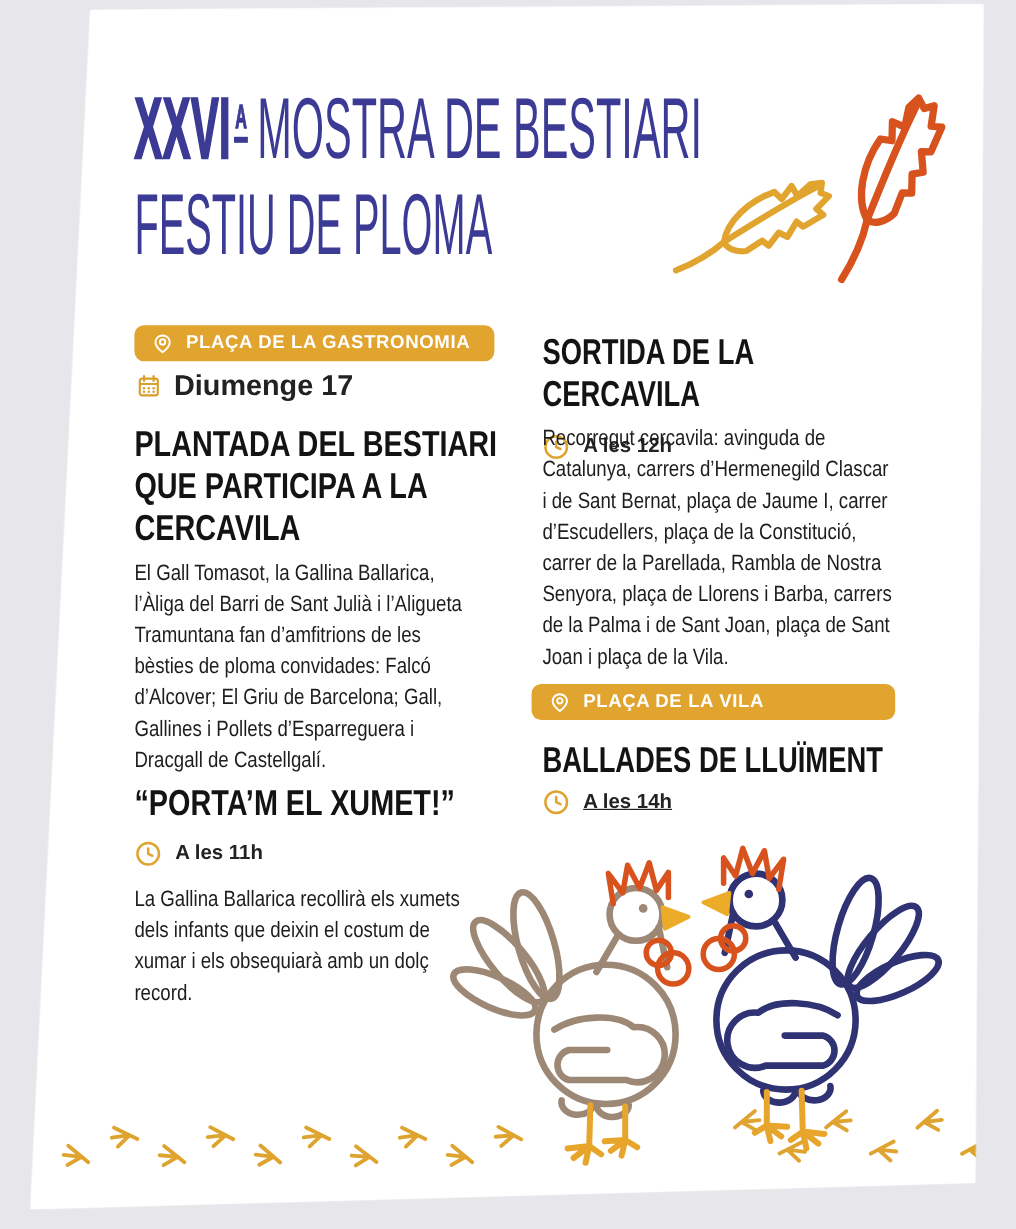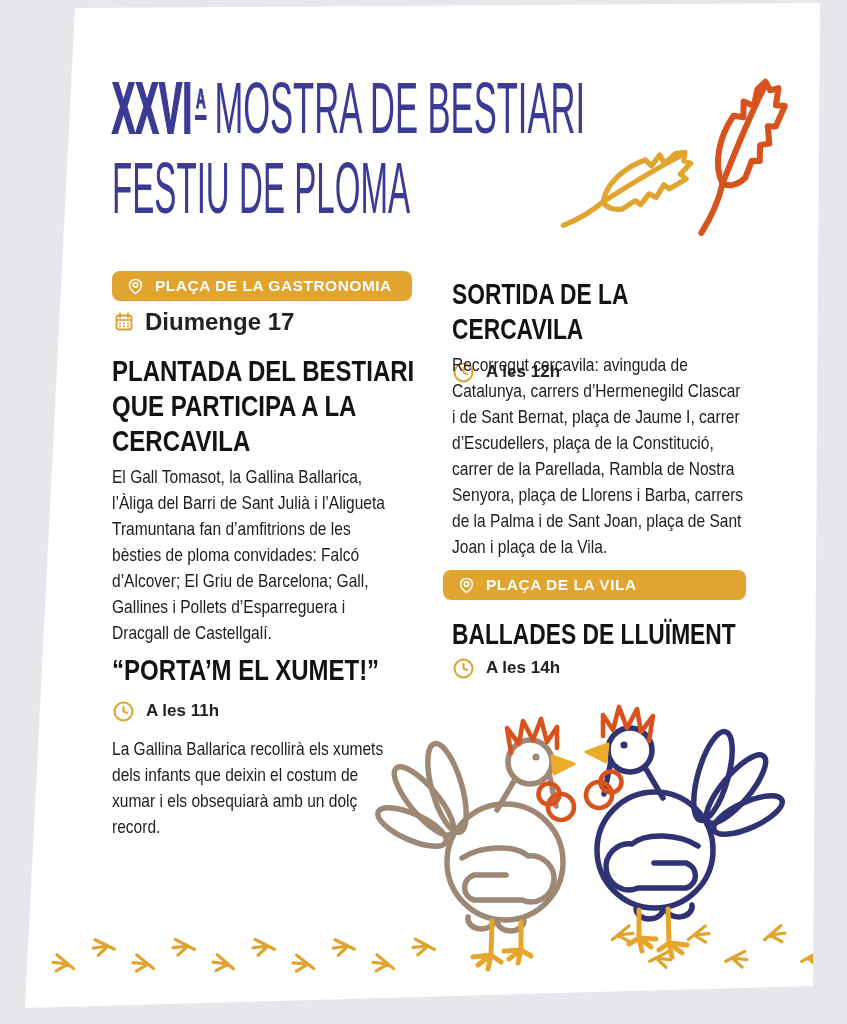--- a/index.html
+++ b/index.html
@@ -147,21 +147,21 @@
     <div class="abs badge" style="left:443px;top:570px;width:303px;">
       <svg width="17" height="19" viewBox="0 0 20 20">
         <path d="M10 1.8 C6 1.8 3 4.8 3 8.4 C3 13 10 18.2 10 18.2 C10 18.2 17 13 17 8.4 C17 4.8 14 1.8 10 1.8 Z" fill="none" stroke="#ffffff" stroke-width="1.9" stroke-linejoin="round"></path>
         <circle cx="10" cy="8.2" r="2.6" fill="none" stroke="#ffffff" stroke-width="1.9"></circle>
       </svg>
       <span>PLAÇA DE LA VILA</span>
     </div>
 
     <h2 class="abs h sx76" style="left:452px;top:616px;margin:0;">BALLADES DE LLUÏMENT</h2>
 
-    <div class="abs meta-row time-row" style="left:452px;top:654px;height:28px;">
+    <div class="abs meta-row time-row" style="left:452px;top:654px;height:28px;text-decoration:underline;">
       <svg width="23" height="23" viewBox="0 0 22 22">
         <circle cx="11" cy="11" r="8.6" fill="none" stroke="#DFA42F" stroke-width="2"></circle>
         <path d="M11 6.8 L11 11 L14.4 12.6" fill="none" stroke="#DFA42F" stroke-width="2" stroke-linecap="round" stroke-linejoin="round"></path>
       </svg>
       <span>A les 14h</span>
     </div>
 
     <svg class="abs" style="left:0;top:660px;" width="847" height="364" viewBox="0 0 847 364">
       <defs>
         <g id="chicken" fill="none" stroke-linecap="round" stroke-linejoin="round">

